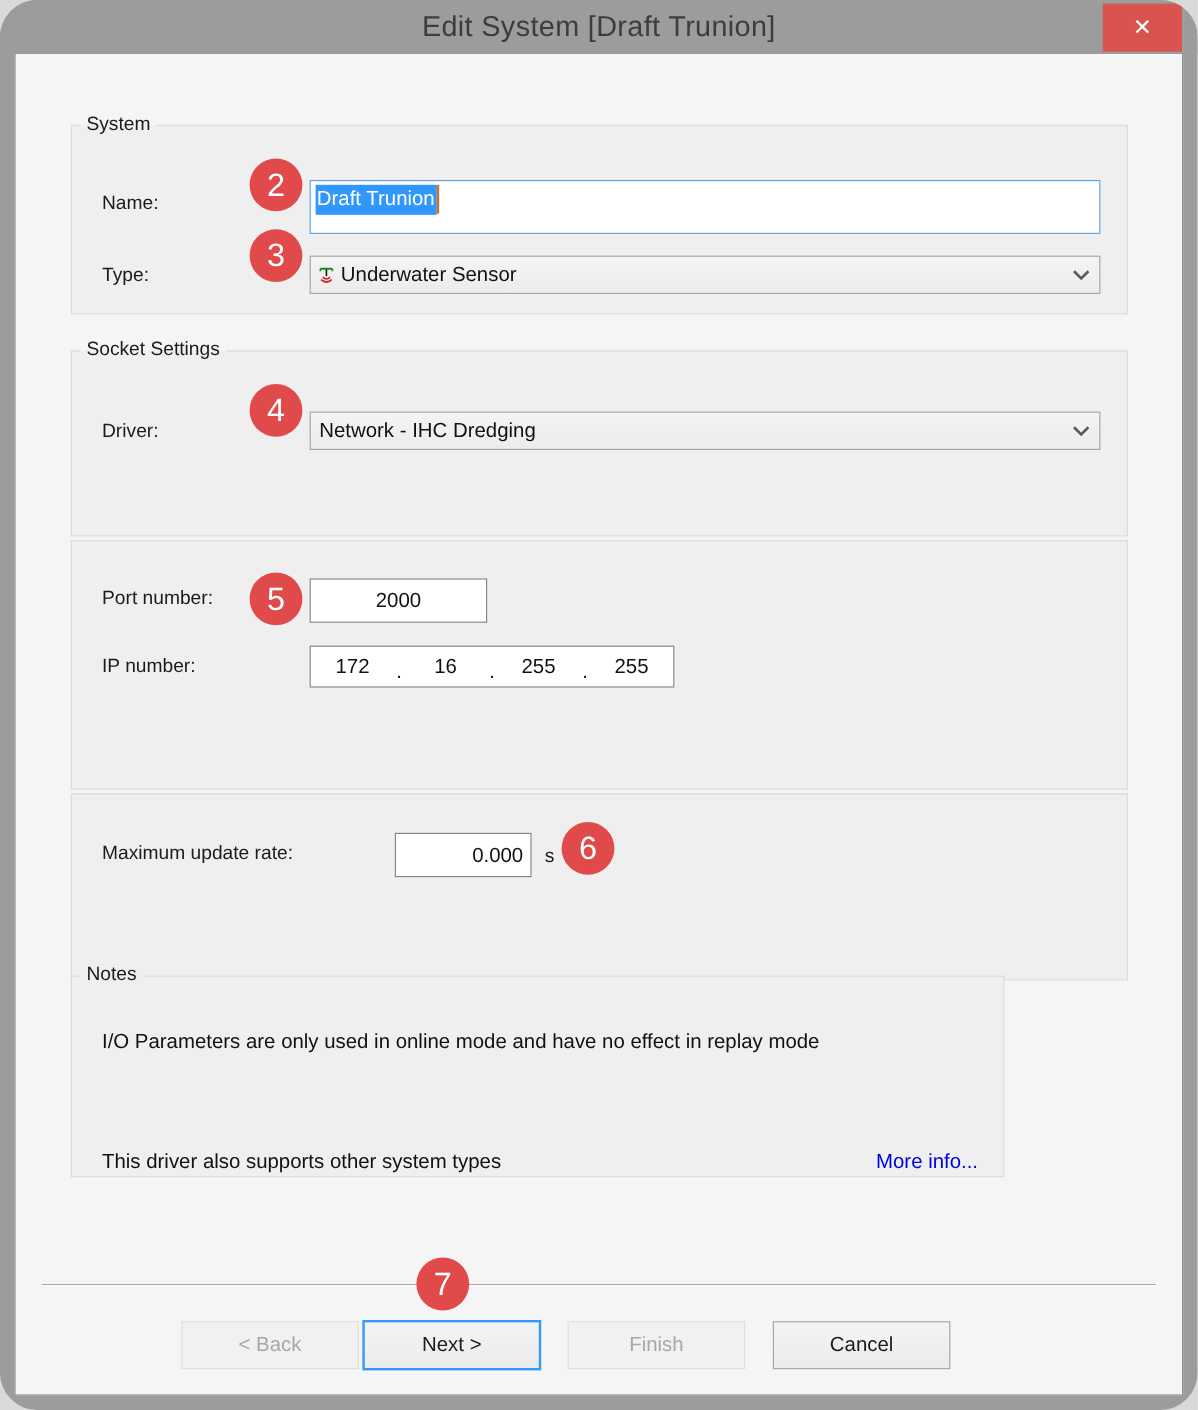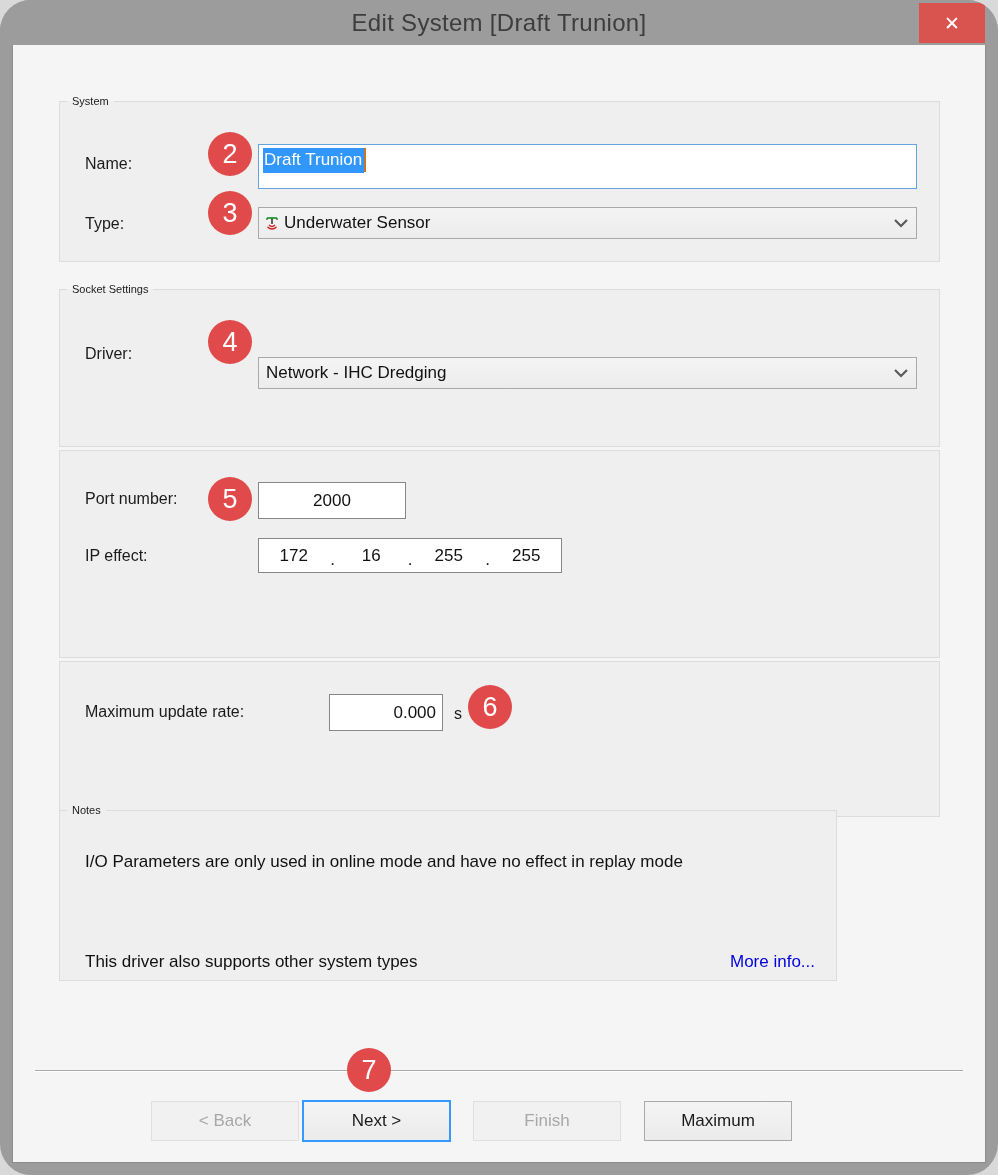--- a/index.html
+++ b/index.html
@@ -22,21 +22,21 @@
   }
   .client{
     position:absolute;left:12px;top:45px;width:974px;height:1118px;
     background:#f5f5f5;border-left:1px solid #8d8d8d;border-right:1px solid #8d8d8d;border-bottom:1px solid #8d8d8d;
   }
   fieldset.group, .panel{
     position:absolute;margin:0;padding:0;
     background:#efefef;border:1px solid #dcdcdc;
   }
   fieldset.group legend{
-    margin-left:7px;padding:0 5px;font-size:11px;color:#1b1b1b;background:transparent;
+    margin-left:7px;padding:0 5px;font-size:16px;color:#1b1b1b;background:transparent;
   }
   .lbl{position:absolute;font-size:16px;color:#1b1b1b;white-space:nowrap;}
   
   .textbox-focus{
     position:absolute;background:#ffffff;border:1px solid #62a3e2;
     font-size:17px;padding:3px 4px;display:flex;align-items:flex-start;
   }
   .sel{background:#3297fd;color:#ffffff;padding:1px 2px 2px 1px;line-height:22px;}
   .caret{display:inline-block;width:2px;height:24px;background:#c87327;margin-left:0px;}
   
@@ -119,36 +119,36 @@
         <svg width="14" height="9" viewBox="0 0 14 9">
             <polyline points="1,1 7,7 13,1" fill="none" stroke="#5a5a5a" stroke-width="2.2"></polyline>
           </svg>
       </span>
     </div>
   </fieldset>
 
   <fieldset class="group" style="left:59px;top:283px;width:881px;height:164px;">
     <legend>Socket Settings</legend>
     <div class="lbl" style="left:25px;top:50px;">Driver:</div>
-    <div class="combo" style="left:198px;top:42px;width:659px;margin-top:20px;">
+    <div class="combo" style="left:198px;top:42px;width:659px;">
       <span class="combo-text" style="margin-left:2px;">Network - IHC Dredging</span>
       <span class="chev">
         <svg width="14" height="9" viewBox="0 0 14 9">
             <polyline points="1,1 7,7 13,1" fill="none" stroke="#5a5a5a" stroke-width="2.2"></polyline>
           </svg>
       </span>
     </div>
   </fieldset>
 
   <div class="panel" style="left:59px;top:450px;width:881px;height:208px;">
     <div class="lbl" style="left:25px;top:39px;">Port number:</div>
     <div class="numbox center" style="left:198px;top:31px;width:148px;height:37px;">
       <span>2000</span>
     </div>
-    <div class="lbl" style="left:25px;top:96px;">IP effect:</div>
+    <div class="lbl" style="left:25px;top:96px;">IP number:</div>
     <div class="ipbox" style="left:198px;top:87px;width:304px;height:35px;">
       <span class="ip-cell">172</span>
       <span class="ip-dot">.</span>
       <span class="ip-cell">16</span>
       <span class="ip-dot">.</span>
       <span class="ip-cell">255</span>
       <span class="ip-dot">.</span>
       <span class="ip-cell">255</span>
     </div>
   </div>
@@ -166,21 +166,21 @@
     <div class="note-line" style="left:25px;top:36px;">I/O Parameters are only used in online mode and have no effect in replay mode</div>
     <div class="note-line" style="left:25px;top:136px;">This driver also supports other system types</div>
     <a class="link" style="left:670px;top:136px;">More info...</a>
   </fieldset>
 
   <div class="separator" style="left:35px;top:1070px;width:928px;"></div>
 
   <button class="btn disabled" style="left:151px;top:1101px;">&lt; Back</button>
   <button class="btn focus" style="left:302px;width:149px;">Next &gt;</button>
   <button class="btn disabled" style="left:473px;top:1101px;">Finish</button>
-  <button class="btn" style="left:644px;top:1101px;">Maximum</button>
+  <button class="btn" style="left:644px;top:1101px;">Cancel</button>
 
   <div class="ann" style="left:208px;top:132px;">2</div>
   <div class="ann" style="left:208px;top:191px;">3</div>
   <div class="ann" style="left:208px;top:320px;">4</div>
   <div class="ann" style="left:208px;top:477px;">5</div>
   <div class="ann" style="left:468px;top:685px;">6</div>
   <div class="ann" style="left:347px;top:1048px;">7</div>
 
 </div>
 

